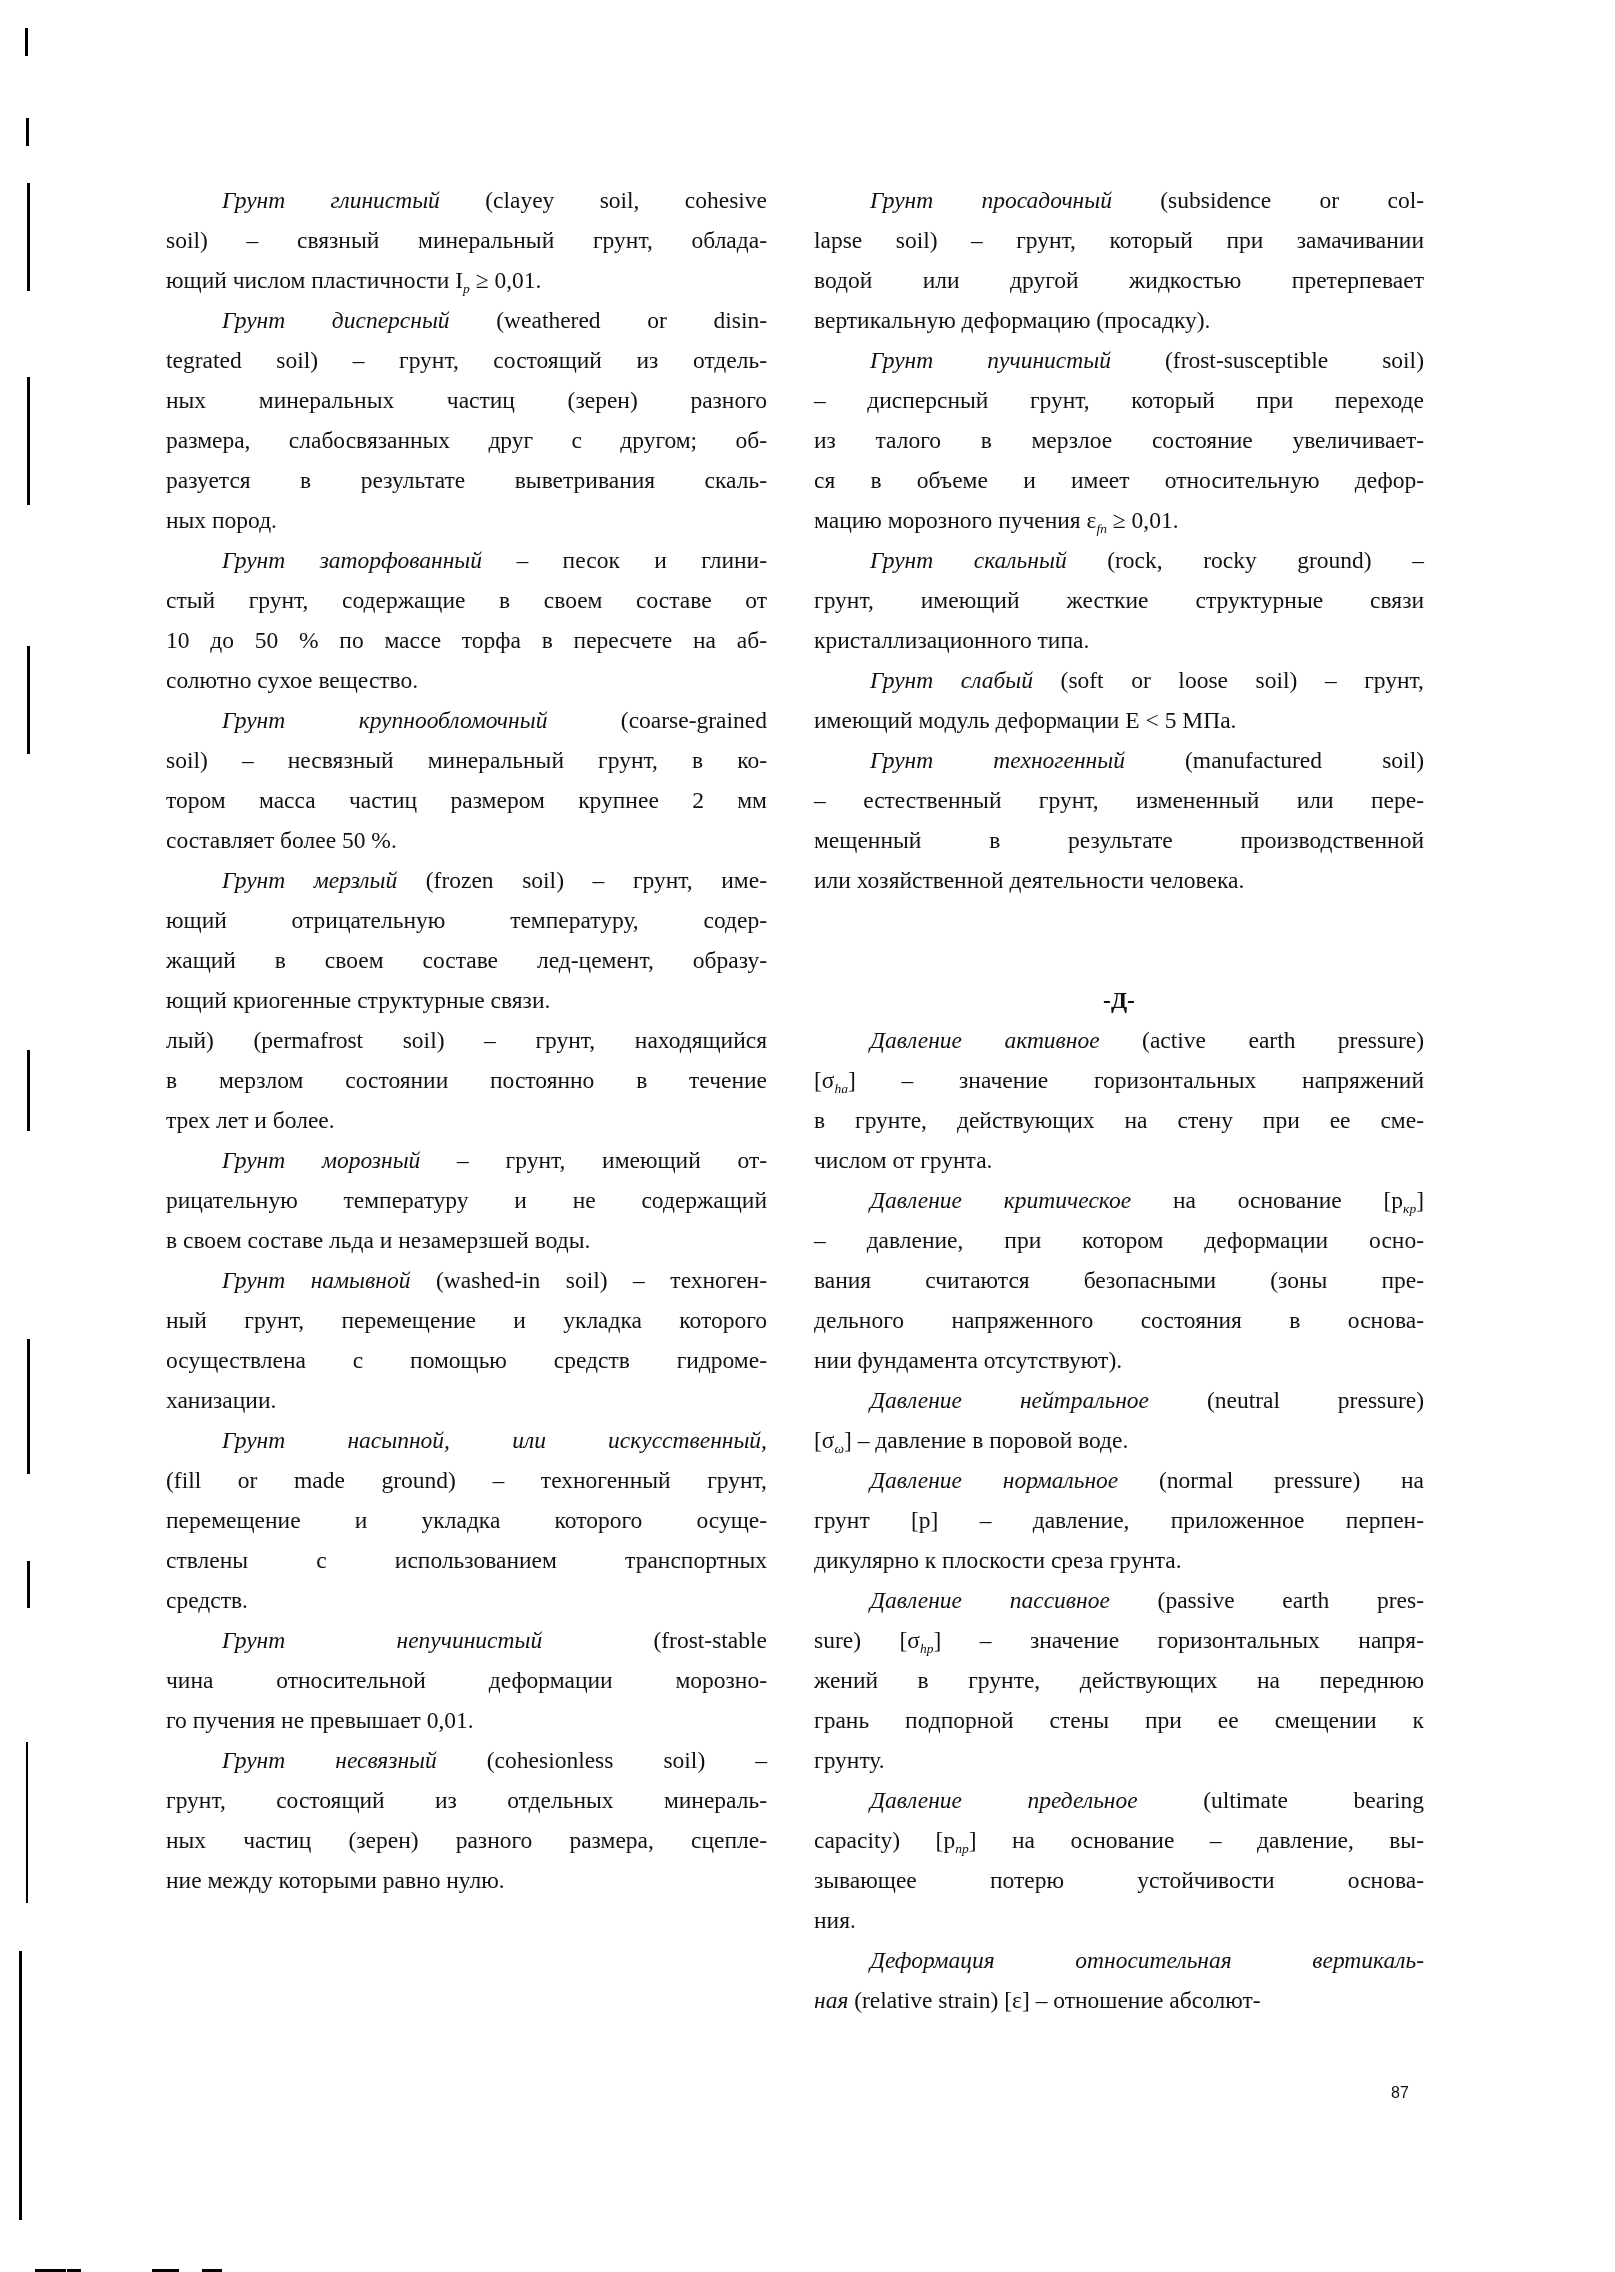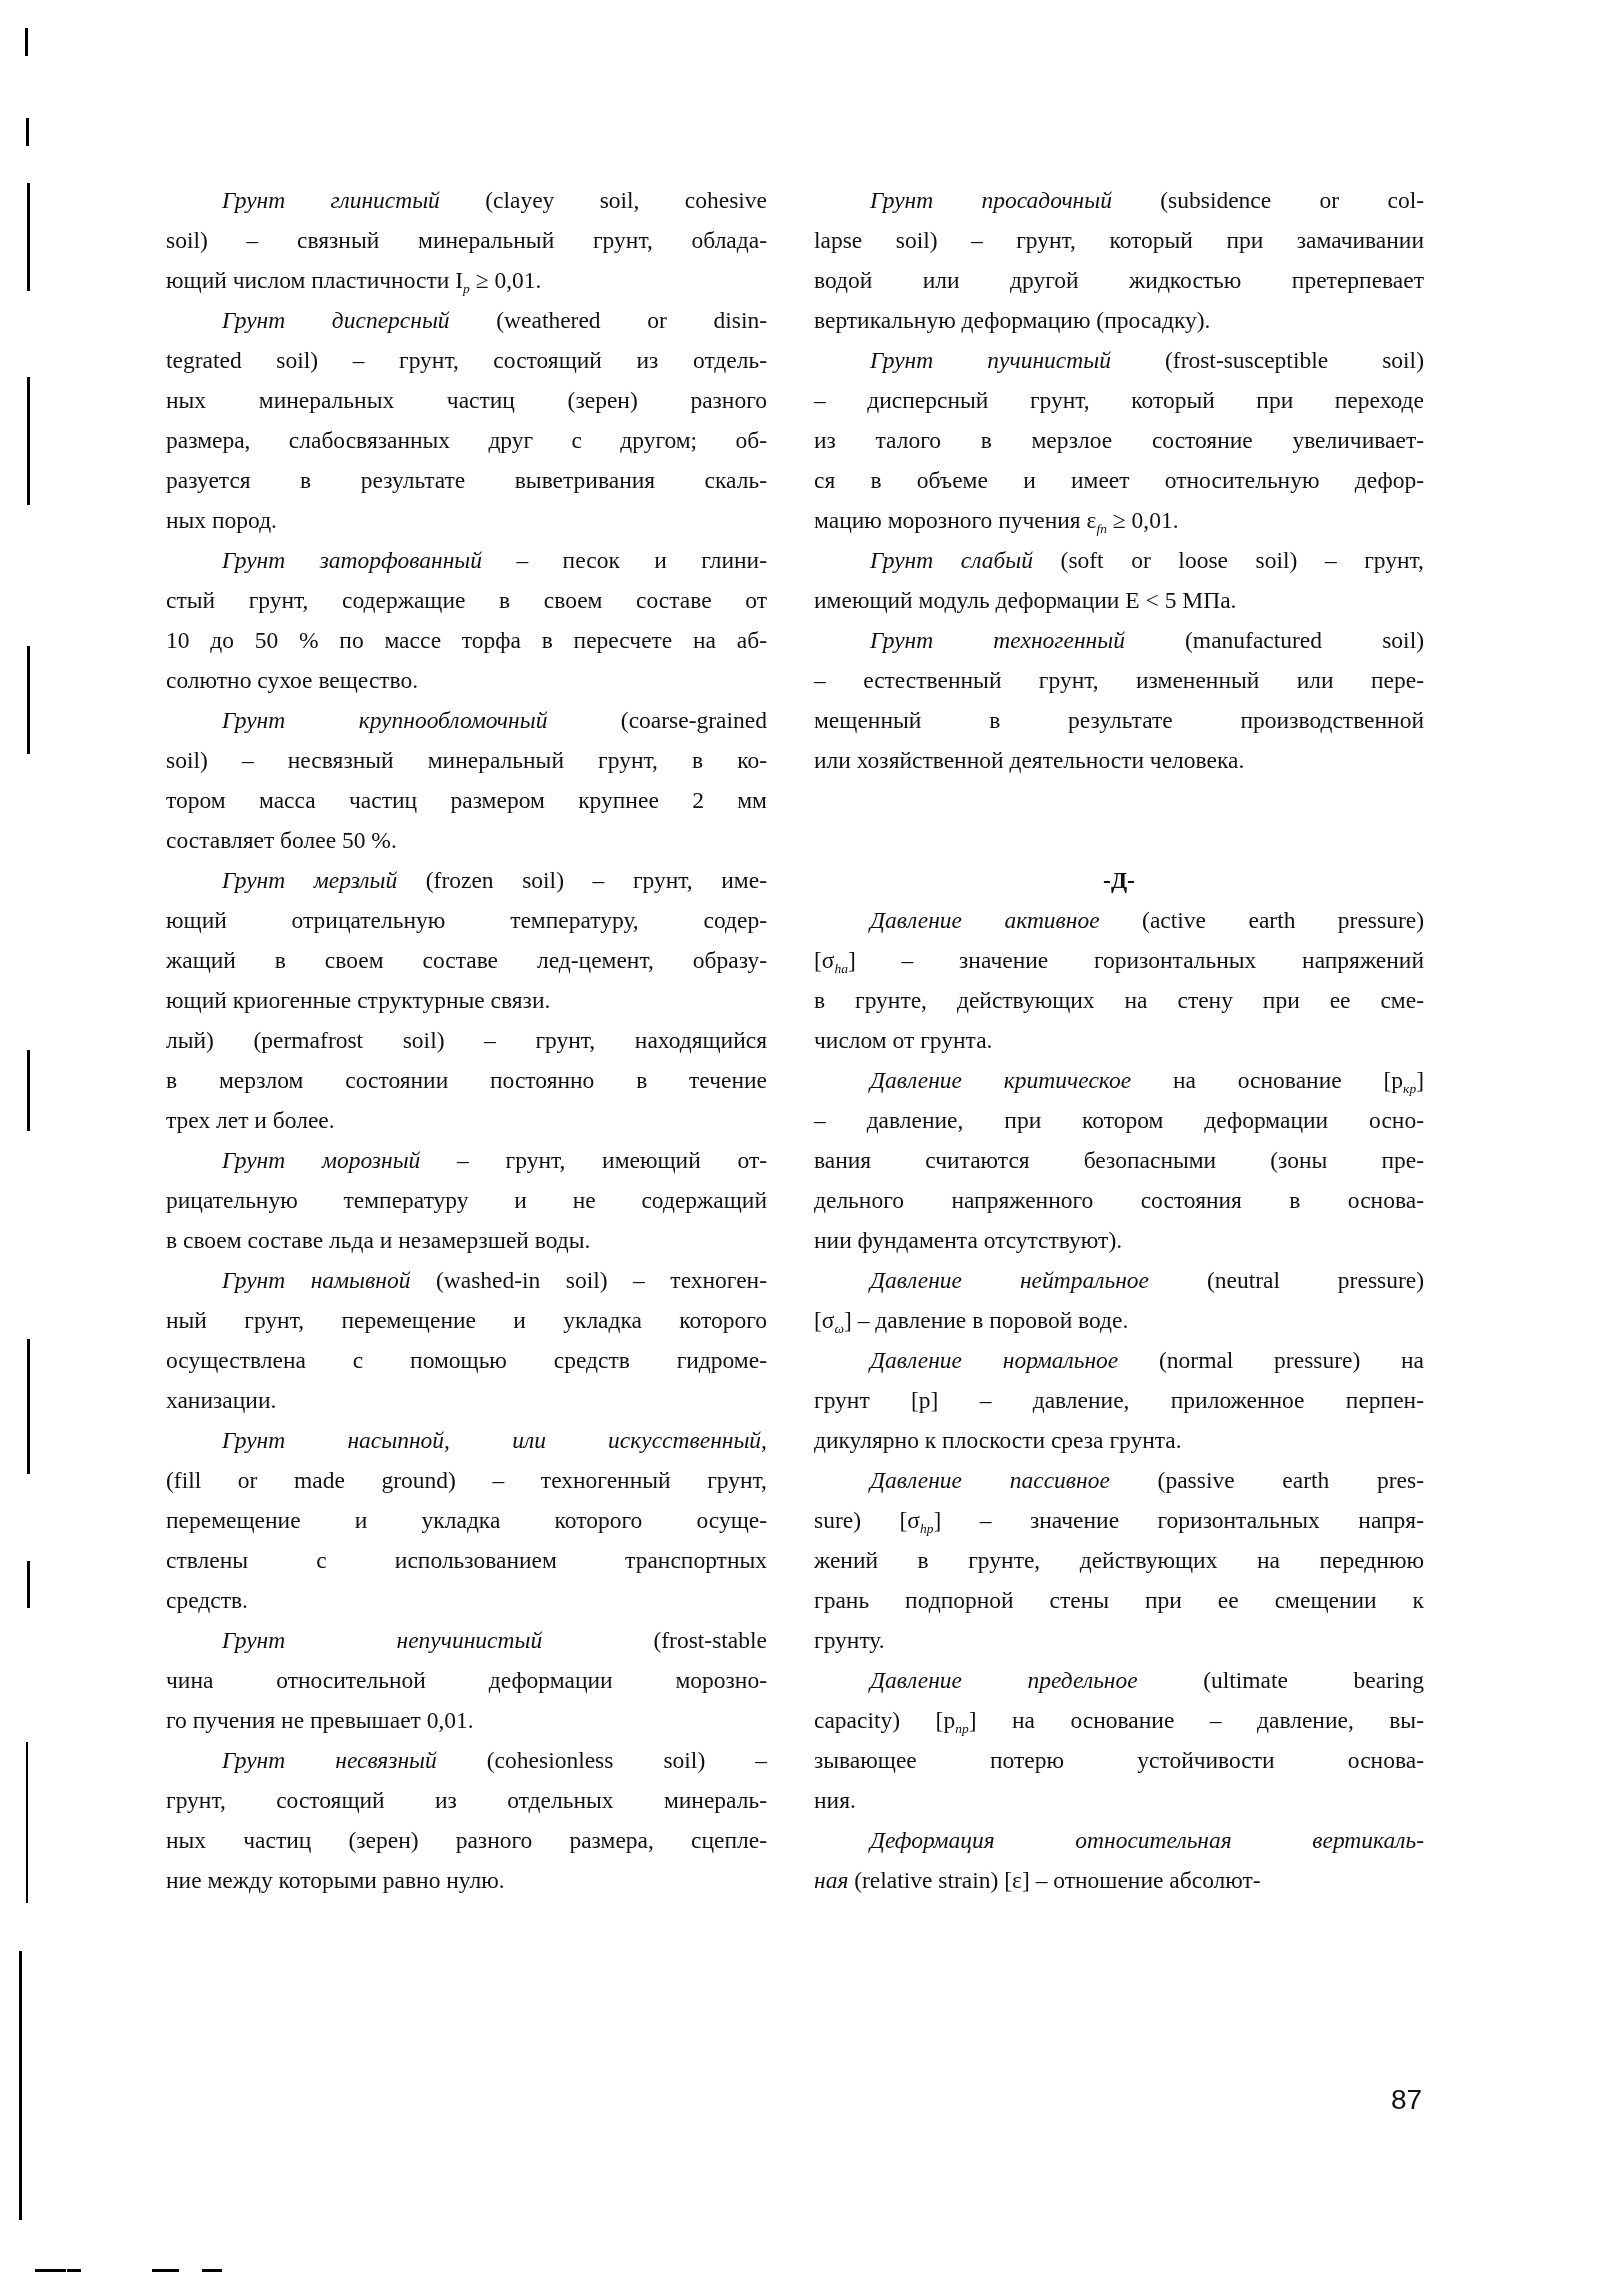--- a/index.html
+++ b/index.html
@@ -11,21 +11,21 @@
   .col-right { left: 814px; width: 610px; }
   .line { height: 40px; line-height: 40px; font-size: 23.5px; white-space: nowrap;
           text-align: justify; text-align-last: justify; overflow: visible; }
   .line.last { text-align-last: left; }
   .line.indent { padding-left: 56px; }
   .line.center { text-align: center; text-align-last: center; font-weight: bold; }
   .gap { height: 40px; }
   .term { font-style: italic; }
   sub { font-size: 13.5px; font-style: italic; vertical-align: -5.4px; line-height: 0; }
   .page-num { position: absolute; left: 1391px; top: 2084px;
-              font-family: "Liberation Sans", "DejaVu Sans", sans-serif; font-size: 28px; }
+              font-family: "Liberation Sans", "DejaVu Sans", sans-serif; font-size: 16px; }
   .scan-mark { position: absolute; background: #000; }
   .scan-dash { position: absolute; height: 2.7px; background: #000; top: 2269px; }
 </style>
 </head>
 <body>
 
 <div class="page">
 
   <div class="scan-mark" style="left:25px;top:28px;width:3.4px;height:28px;"></div>
   <div class="scan-mark" style="left:26px;top:118px;width:3.4px;height:28px;"></div>
@@ -118,20 +118,25 @@
         <div class="line last"><span>вертикальную деформацию (просадку).</span></div>
       </div>
       <div>
         <div class="line indent"><span class="term">Грунт пучинистый</span><span> (frost-susceptible soil)</span></div>
         <div class="line"><span>– дисперсный грунт, который при переходе</span></div>
         <div class="line"><span>из талого в мерзлое состояние увеличивает-</span></div>
         <div class="line"><span>ся в объеме и имеет относительную дефор-</span></div>
         <div class="line last"><span>мацию морозного пучения ε</span><sub>fn</sub><span> ≥ 0,01.</span></div>
       </div>
       <div>
+        <div class="line indent"><span class="term">Грунт скальный</span><span> (rock, rocky ground) –</span></div>
+        <div class="line"><span>грунт, имеющий жесткие структурные связи</span></div>
+        <div class="line last"><span>кристаллизационного типа.</span></div>
+      </div>
+      <div>
         <div class="line indent"><span class="term">Грунт слабый</span><span> (soft or loose soil) – грунт,</span></div>
         <div class="line last"><span>имеющий модуль деформации E &lt; 5 МПа.</span></div>
       </div>
       <div>
         <div class="line indent"><span class="term">Грунт техногенный</span><span> (manufactured soil)</span></div>
         <div class="line"><span>– естественный грунт, измененный или пере-</span></div>
         <div class="line"><span>мещенный в результате производственной</span></div>
         <div class="line last"><span>или хозяйственной деятельности человека.</span></div>
       </div>
       <div class="gap"></div>

